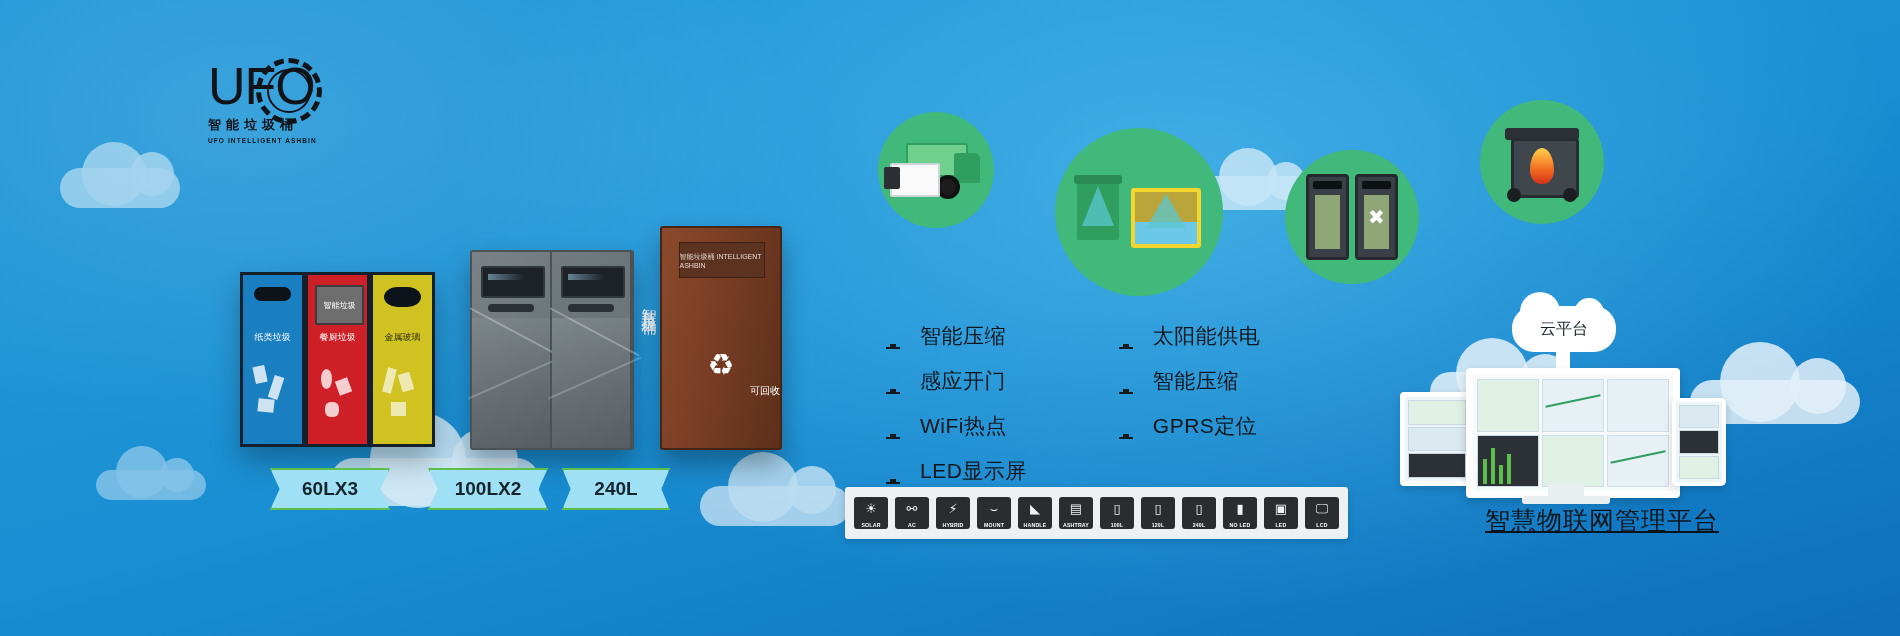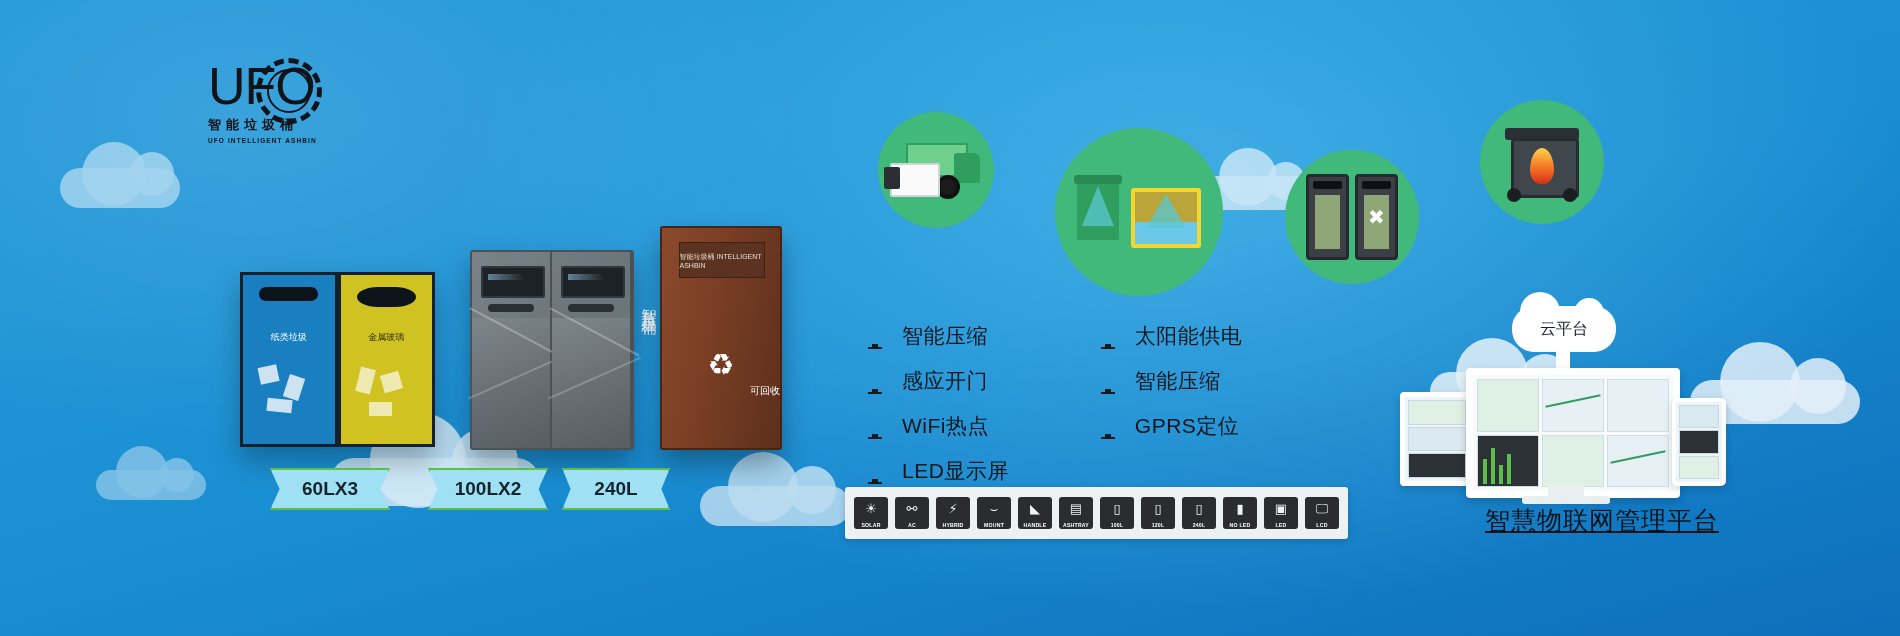--- a/index.html
+++ b/index.html
@@ -160,21 +160,21 @@
   .firebin{position:relative;width:78px;height:80px;}
   .firebin .body{position:absolute;left:8px;top:16px;width:62px;height:54px;background:#3f474c;border:3px solid #262c30;border-radius:4px;}
   .firebin .lid{position:absolute;left:2px;top:6px;width:74px;height:12px;background:#2a3034;border-radius:3px;}
   .firebin .flame{position:absolute;left:50%;top:26px;transform:translateX(-50%);
     width:24px;height:36px;background:linear-gradient(180deg,#ffd24a,#f26b21 60%,#d3311a);
     border-radius:50% 50% 45% 45%/62% 62% 38% 38%;}
   .firebin .wheel{position:absolute;bottom:0;width:14px;height:14px;border-radius:50%;background:#1b1f22;}
   .firebin .wheel.l{left:4px;} .firebin .wheel.r{right:4px;}
 
   
-  #features{position:absolute;left:864px;top:322px;display:flex;gap:88px;}
+  #features{position:absolute;left:882px;top:322px;display:flex;gap:88px;}
   .fcol{display:flex;flex-direction:column;gap:17px;}
   .frow{display:flex;align-items:center;gap:16px;}
   .mon{width:22px;height:16px;position:relative;flex:0 0 auto;}
   .mon .sc{width:22px;height:13px;background:#14191d;border-radius:2px;}
   .mon .st{position:absolute;left:8px;bottom:-3px;width:6px;height:3px;background:#14191d;}
   .mon .bs{position:absolute;left:4px;bottom:-5px;width:14px;height:2px;background:#14191d;}
   .ftext{font-size:21px;color:#10161b;letter-spacing:.5px;white-space:nowrap;}
 
   
   #specstrip{position:absolute;left:845px;top:487px;height:42px;background:#eef1f2;
@@ -247,20 +247,29 @@
   <div id="bin-triple" class="bin-group">
     <div class="tb blue">
       <div class="tb-slot"></div>
       <div class="tb-label">纸类垃圾</div>
       <div class="tb-art">
         <i style="left:10%;top:18%;width:26%;height:20%;transform:rotate(-12deg);"></i>
         <i style="left:46%;top:30%;width:22%;height:28%;transform:rotate(18deg);"></i>
         <i style="left:20%;top:58%;width:34%;height:16%;transform:rotate(6deg);"></i>
       </div>
     </div>
+    <div class="tb red">
+      <div class="tb-plate">智能垃圾</div>
+      <div class="tb-label">餐厨垃圾</div>
+      <div class="tb-art">
+        <i style="left:14%;top:22%;width:24%;height:24%;border-radius:50%;"></i>
+        <i style="left:48%;top:34%;width:28%;height:18%;transform:rotate(-20deg);"></i>
+        <i style="left:24%;top:62%;width:30%;height:18%;border-radius:40%;"></i>
+      </div>
+    </div>
     <div class="tb yellow">
       <div class="tb-slot round"></div>
       <div class="tb-label dark">金属玻璃</div>
       <div class="tb-art">
         <i style="left:12%;top:20%;width:20%;height:30%;transform:rotate(14deg);opacity:.7;"></i>
         <i style="left:44%;top:26%;width:26%;height:22%;transform:rotate(-16deg);opacity:.7;"></i>
         <i style="left:26%;top:62%;width:32%;height:16%;opacity:.7;"></i>
       </div>
     </div>
   </div>

